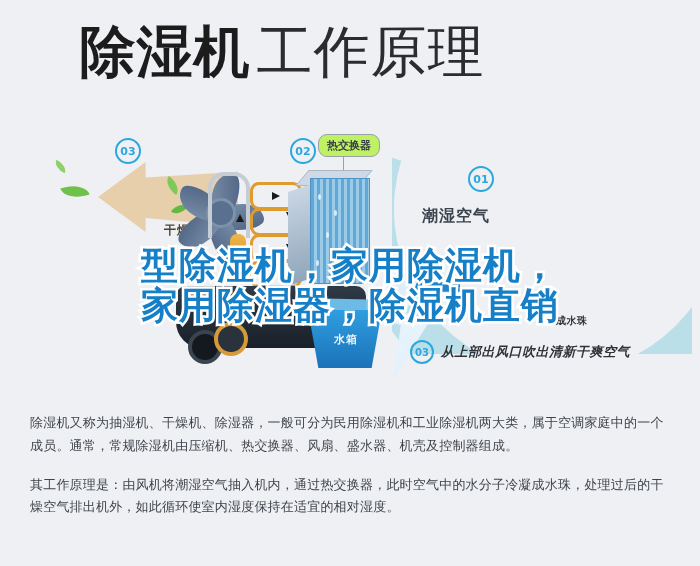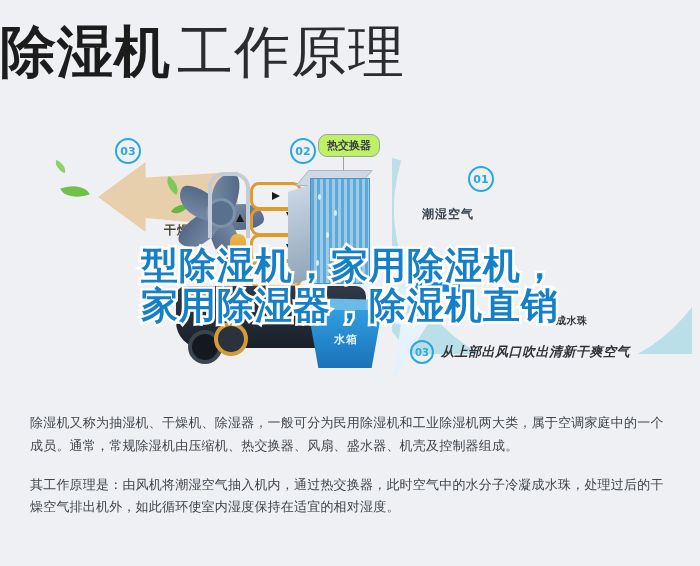--- a/index.html
+++ b/index.html
@@ -7,21 +7,21 @@
     width:700px;height:566px;
     background:#eff0f4;
     font-family:"DejaVu Sans","Liberation Sans",sans-serif;
     overflow:hidden;position:relative;
   }
   .page{position:relative;width:700px;height:566px;}
 
   
   .title-row{
     position:absolute;left:0;top:24px;width:564px;
-    white-space:nowrap;
+    text-align:center;white-space:nowrap;
     line-height:1;
   }
   .title-strong{
     font-size:56px;font-weight:700;color:#1c1c1c;letter-spacing:1px;
   }
   .title-light{
     font-size:56px;font-weight:500;color:#2b2b30;letter-spacing:1px;
     margin-left:6px;
   }
 
@@ -140,21 +140,21 @@
   .arrowi.down{border-left:4px solid transparent;border-right:4px solid transparent;border-top:8px solid #1a1a1a;}
   .arrowi.right{border-top:4px solid transparent;border-bottom:4px solid transparent;border-left:8px solid #1a1a1a;}
 
   
   .inlet{
     position:absolute;left:386px;top:158px;width:74px;height:22px;
     background:#1b86d0;
     clip-path:polygon(0% 50%, 26% 0%, 26% 28%, 100% 28%, 100% 72%, 26% 72%, 26% 100%);
   }
   .lbl-wet{
-    position:absolute;left:422px;top:88px;font-size:12px;color:#3b4550;
+    position:absolute;left:422px;top:88px;font-size:16px;color:#3b4550;
     font-weight:600;letter-spacing:1px;
   }
 
   
   .base{
     position:absolute;left:176px;top:168px;width:190px;height:62px;
     background:linear-gradient(180deg,#2f3a46,#19202a);
     border-radius:10px 10px 26px 26px;
   }
   .wheel{

